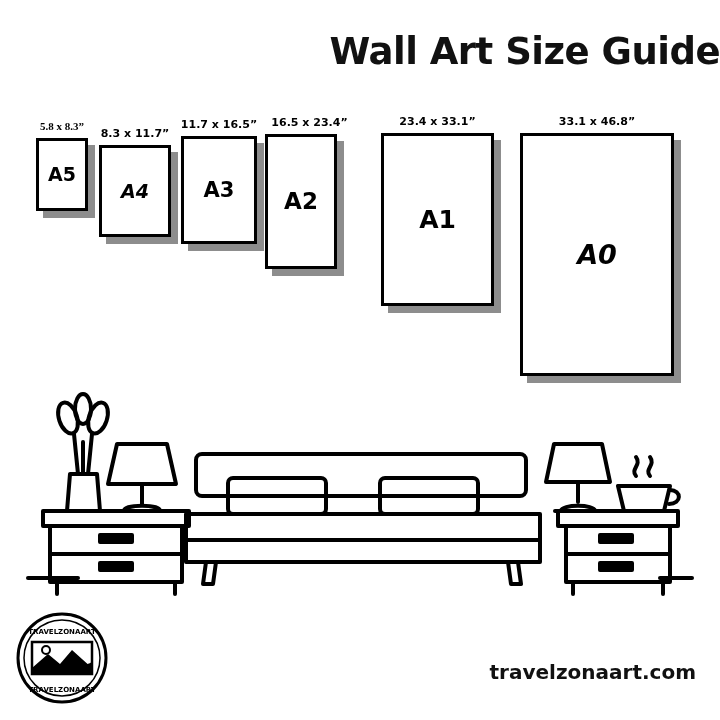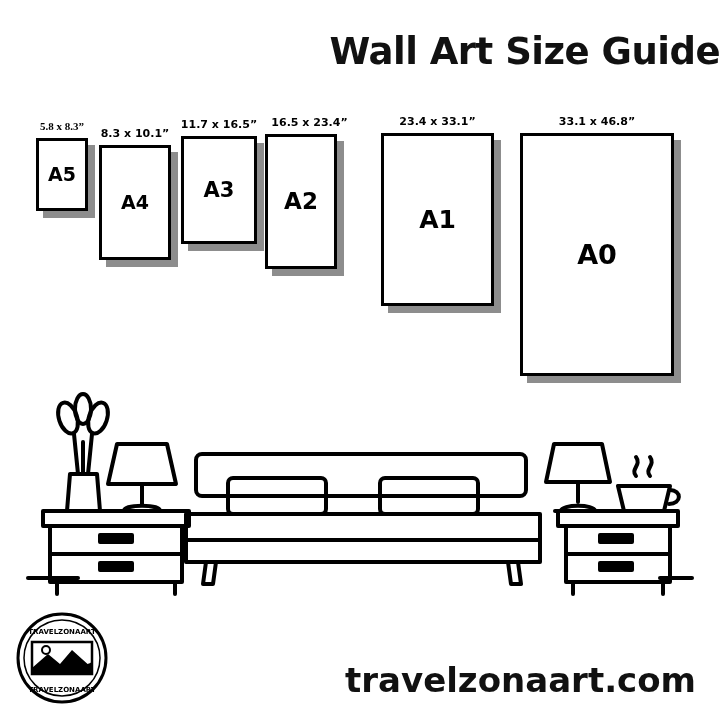--- a/index.html
+++ b/index.html
@@ -89,48 +89,48 @@
     position: absolute;
     left: 16px;
     top: 612px;
     width: 92px;
     height: 92px;
   }
   #site {
     position: absolute;
     right: 24px;
     top: 660px;
-    font-size: 34px;
+    font-size: 20px;
     font-weight: bold;
     color: #111111;
     letter-spacing: 0px;
   }
 </style>
 </head>
 <body>
 
 <div id="canvas">
 
   <div id="title">Wall Art Size Guide</div>
 
   <div id="frames-layer">
       <div class="frame-wrap" style="left: 36px; top: 138px; width: 52px; height: 73px;">
         <div class="frame-shadow"></div>
         <div class="frame-box">
           <span class="frame-label" style="font-size: 19px;">A5</span>
         </div>
       </div>
       <div class="frame-dim" style="left: 26px; top: 120px; width: 72px; font-family: Liberation Serif, serif;">5.8 x 8.3”</div>
-      <div class="frame-wrap" style="left: 99px; top: 145px; width: 72px; height: 115px;">
+      <div class="frame-wrap" style="left: 99px; top: 145px; width: 72px; height: 92px; font-style: italic;">
         <div class="frame-shadow"></div>
         <div class="frame-box">
           <span class="frame-label" style="font-size: 19px;">A4</span>
         </div>
       </div>
-      <div class="frame-dim" style="left: 89px; top: 127px; width: 92px;">8.3 x 10.1”</div>
+      <div class="frame-dim" style="left: 89px; top: 127px; width: 92px;">8.3 x 11.7”</div>
       <div class="frame-wrap" style="left: 181px; top: 136px; width: 76px; height: 108px;">
         <div class="frame-shadow"></div>
         <div class="frame-box">
           <span class="frame-label" style="font-size: 21px;">A3</span>
         </div>
       </div>
       <div class="frame-dim" style="left: 171px; top: 118px; width: 96px;">11.7 x 16.5”</div>
       <div class="frame-wrap" style="left: 265px; top: 134px; width: 72px; height: 135px;">
         <div class="frame-shadow"></div>
         <div class="frame-box">
@@ -141,21 +141,21 @@
       <div class="frame-wrap" style="left: 381px; top: 133px; width: 113px; height: 173px;">
         <div class="frame-shadow"></div>
         <div class="frame-box">
           <span class="frame-label" style="font-size: 25px;">A1</span>
         </div>
       </div>
       <div class="frame-dim" style="left: 371px; top: 115px; width: 133px;">23.4 x 33.1”</div>
       <div class="frame-wrap" style="left: 520px; top: 133px; width: 154px; height: 243px;">
         <div class="frame-shadow"></div>
         <div class="frame-box">
-          <span class="frame-label" style="font-size: 27px;">A0</span>
+          <span class="frame-label" style="font-size: 27px; font-style: italic;">A0</span>
         </div>
       </div>
       <div class="frame-dim" style="left: 510px; top: 115px; width: 174px;">33.1 x 46.8”</div>
     </div>
 
   <div id="room">
     <svg width="720" height="230" viewBox="0 0 720 230">
       <g fill="none" stroke="#000000" stroke-width="4" stroke-linecap="round" stroke-linejoin="round">
 
         <line x1="28" y1="206" x2="78" y2="206"></line>

